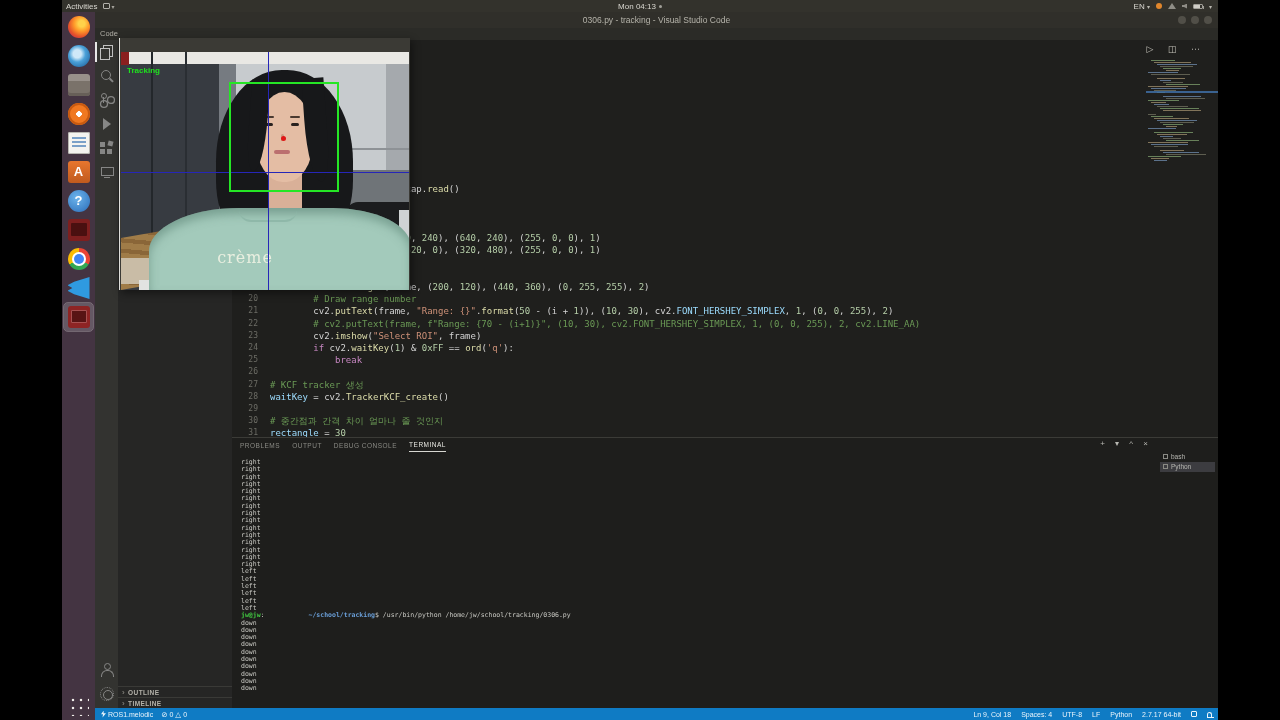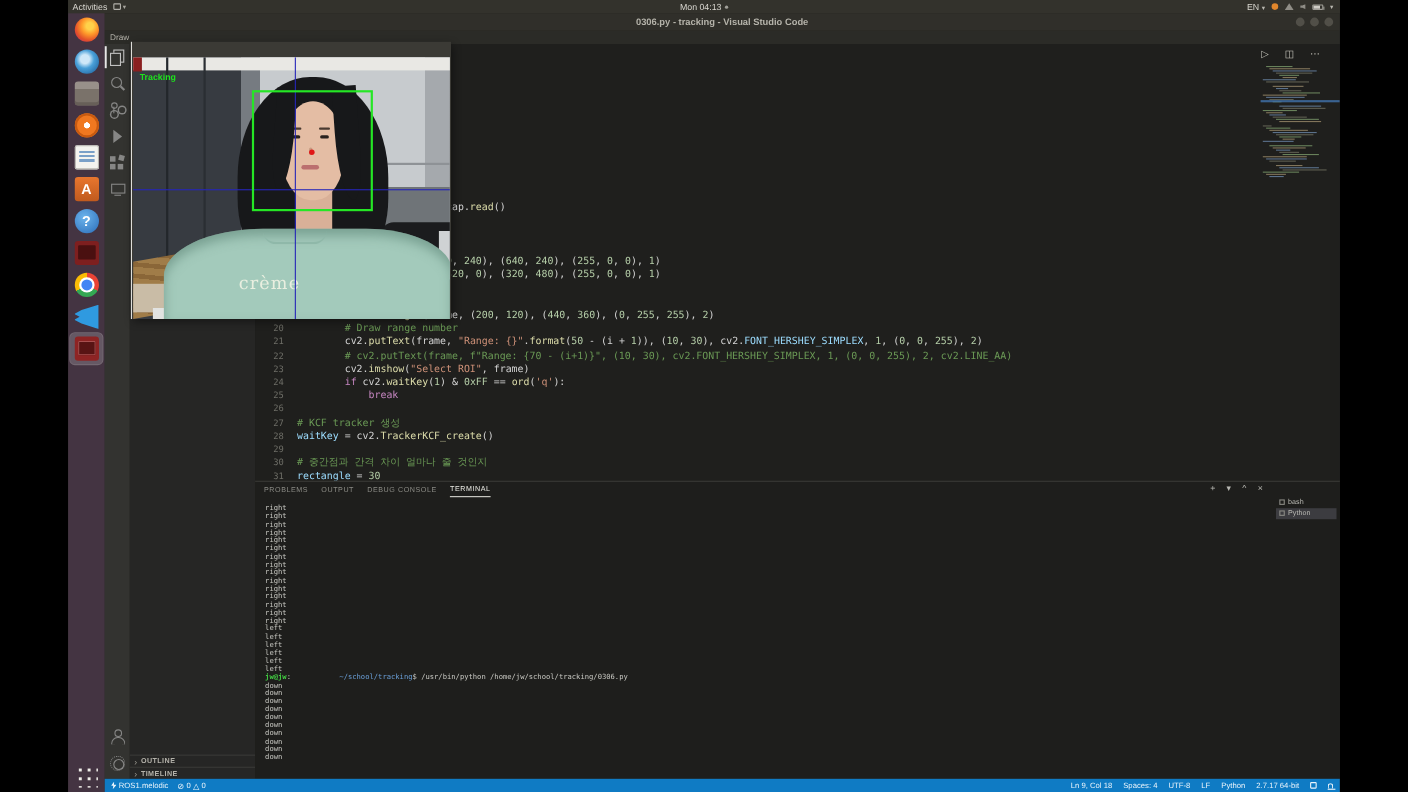--- a/index.html
+++ b/index.html
@@ -45,21 +45,21 @@
   .chrome-icon { border-radius:50%; background:conic-gradient(#ea4335 0 120deg, #34a853 120deg 240deg, #fbbc05 240deg 360deg); }
   .chrome-icon::after { content:""; position:absolute; left:6px; top:6px; width:10px; height:10px; border-radius:50%; background:#4285f4; box-shadow:0 0 0 2px #fff; }
   .vscode-icon { background:#2f9ae0; clip-path:polygon(100% 0, 100% 100%, 30% 78%, 0 62%, 22% 50%, 0 38%, 30% 22%); }
   .screen-recorder-icon { border-radius:3px; background:#8e2424; }
   .screen-recorder-icon::after { content:""; position:absolute; left:3px; top:4px; right:3px; bottom:5px; background:#581414; border-radius:1px; box-shadow:inset 0 0 0 1px #a85050; }
   .show-apps { position:absolute; left:5px; bottom:4px; width:22px; height:22px;
     background:radial-gradient(circle, #f0eeea 1.4px, transparent 1.6px); background-size:8px 8px; background-position:2px 2px; }
 
   
   .vscode { position:absolute; left:33px; top:12px; right:0; bottom:0; background:#1f1f1d; z-index:1; }
-  .vs-titlebar { position:absolute; left:0; top:0; right:0; height:16px; background:#302f2a;font-weight:bold; }
+  .vs-titlebar { position:absolute; left:0; top:0; right:0; height:16px; background:#302f2a; }
   .vs-title { position:absolute; left:0; right:0; top:0; height:16px; line-height:16px; text-align:center;
     color:#b5b3aa; font-size:8.5px; }
   .vs-winbtns { position:absolute; right:6px; top:4px; display:flex; gap:5px; }
   .vs-winbtns i { width:8px; height:8px; border-radius:50%; background:#514f48; display:block; }
   .vs-menubar { position:absolute; left:0; top:16px; height:12px; right:0; background:#2b2b27; color:#b0aea6; font-size:7.5px; line-height:12px; padding-left:5px; }
   .vs-activitybar { position:absolute; left:0; top:28px; bottom:12px; width:23px; background:#333330; }
   .ab-item { position:relative; width:23px; height:24px; display:flex; align-items:center; justify-content:center; }
   .ab-item.active::before { content:""; position:absolute; left:0; top:2px; bottom:2px; width:2px; background:#e7e7e7; }
   .ab-ico { width:14px; height:14px; position:relative; opacity:.62; }
   .ab-item.active .ab-ico { opacity:.95; }
@@ -105,21 +105,21 @@
   .panel-tabs { position:absolute; left:8px; top:0; height:14px; display:flex; gap:12px; align-items:center; }
   .p-tab { color:#8a8a84; font-size:6.5px; letter-spacing:.5px; line-height:13px; }
   .p-tab.active { color:#e8e8e2; border-bottom:1px solid #d8d8d2; }
   .panel-actions { position:absolute; right:66px; top:1px; color:#b8b8b2; font-size:8px; letter-spacing:4px; }
   .term-picker { position:absolute; right:3px; top:13px; width:55px; }
   .tp-row { height:10.5px; display:flex; align-items:center; gap:3px; padding-left:3px; color:#b8b8b2; font-size:6.5px; }
   .tp-row.selected { background:#3c3c40; }
   .tp-ico { width:5px; height:5px; border:1px solid #8a8a84; flex:none; }
   .term-out { position:absolute; left:9px; top:21px; right:60px; font-family:"DejaVu Sans Mono", monospace;
     font-size:6.5px; line-height:7.3px; color:#c9c9c3; }
-  .t-user { color:#41c941; font-weight:bold; } .t-path { color:#6a9fd8; font-weight:normal;padding-left:44px; }
+  .t-user { color:#41c941; font-weight:bold; } .t-path { color:#6a9fd8; font-weight:bold;padding-left:44px; }
 
   .vs-statusbar { position:absolute; left:0; right:0; bottom:0; height:12px; background:#0f7bc4; color:#eaf4fb;
     font-size:7px; display:flex; align-items:center; }
   .st-left { display:flex; align-items:center; gap:8px; padding-left:6px; }
   .st-item { display:flex; align-items:center; gap:2px; }
   .st-zap { width:5px; height:7px; background:#eaf4fb; clip-path:polygon(55% 0,0 55%,40% 55%,30% 100%,100% 40%,52% 40%); }
   .st-glyph { font-size:7.5px; }
   .st-right { margin-left:auto; display:flex; align-items:center; gap:10px; padding-right:6px; }
   .st-ico-rect { width:6px; height:6px; border:1px solid #eaf4fb; border-radius:1px; }
   .st-ico-bell { width:5px; height:5px; border:1px solid #eaf4fb; border-radius:50% 50% 0 0; border-bottom:none; position:relative; }
@@ -247,21 +247,21 @@
     <div class="vscode">
       <div class="vs-titlebar">
         <div class="vs-title">0306.py - tracking - Visual Studio Code</div>
         <div class="vs-winbtns">
           <i></i>
           <i></i>
           <i></i>
         </div>
       </div>
       <div class="vs-menubar">
-        <span>Draw</span>
+        <span>Code</span>
       </div>
 
       <div class="vs-activitybar">
         <div id="ab-items">
             <div class="ab-item active">
               <span class="ab-ico explorer-icon"></span>
             </div>
             <div class="ab-item">
               <span class="ab-ico search-icon"></span>
             </div>

